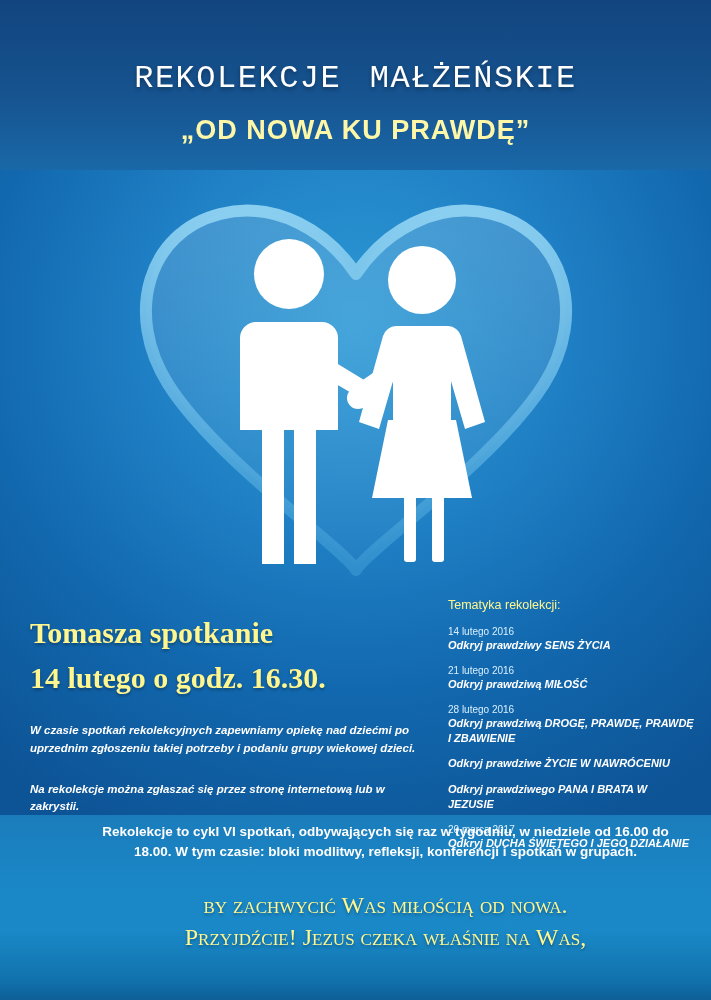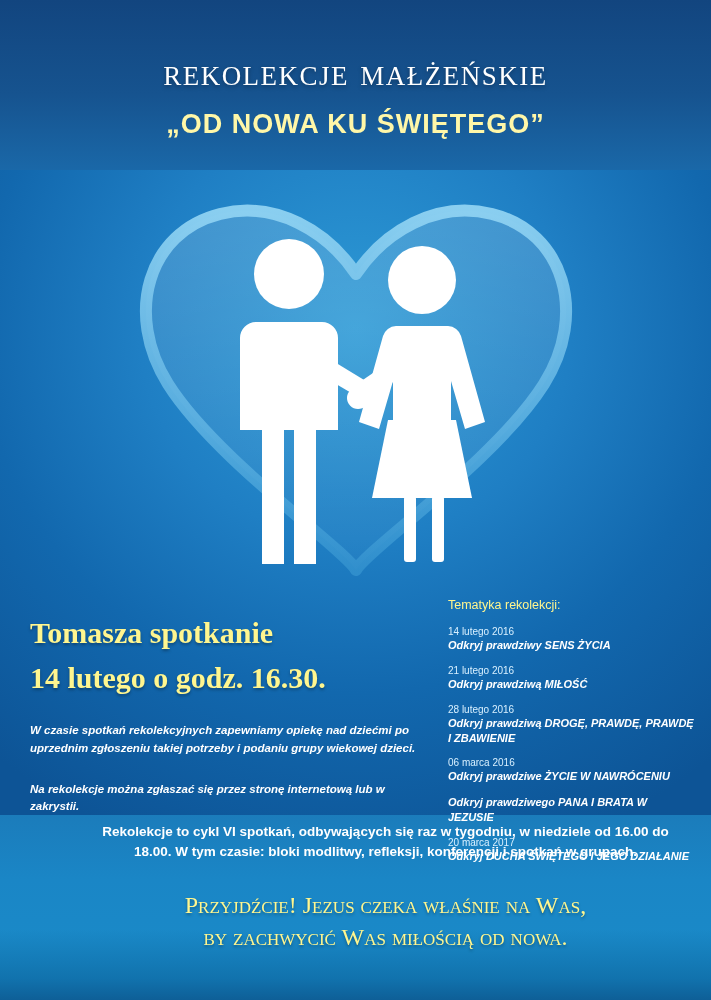--- a/index.html
+++ b/index.html
@@ -39,23 +39,23 @@
   }
 
   
   .header {
     position: absolute;
     top: 52px; left: 0; right: 0;
     text-align: center;
     z-index: 5;
   }
   .title {
-    font-family: Liberation Serif, serif;
-    color: #ffffff;
-    font-size: 39px;
+    font-family: Liberation Mono, monospace;
+    color: #ffffff;
+    font-size: 45px;
     letter-spacing: 1.5px;
     font-variant: small-caps;
     text-transform: lowercase;
     font-weight: normal;
     line-height: 1.05;
     text-shadow: 0 2px 4px rgba(0,0,0,.35);
     text-align: center;
   }
   .subtitle {
     margin-top: 16px;
@@ -167,21 +167,21 @@
 <body>
 
 <div class="poster">
 
   <div class="top-band"></div>
   <div class="bottom-band"></div>
   <div class="bottom-band2"></div>
 
   <div class="header">
     <div class="title">Rekolekcje Małżeńskie</div>
-    <div class="subtitle">„OD NOWA KU ŚWIĘTEGO”</div>
+    <div class="subtitle">„OD NOWA KU PRAWDĘ”</div>
   </div>
 
   <div class="art">
     <svg width="520" height="420" viewBox="0 0 520 420">
       <defs>
         <linearGradient id="heartStroke" x1="0" y1="0" x2="0" y2="1">
           <stop offset="0%" stop-color="#8fd2f2" stop-opacity="0.95"></stop>
           <stop offset="60%" stop-color="#63b6e4" stop-opacity="0.8"></stop>
           <stop offset="100%" stop-color="#3f9ed6" stop-opacity="0.55"></stop>
         </linearGradient>
@@ -238,33 +238,32 @@
     </div>
     <div class="sched-item">
       <div class="sched-date">21 lutego 2016</div>
       <div class="sched-desc">Odkryj prawdziwą MIŁOŚĆ</div>
     </div>
     <div class="sched-item">
       <div class="sched-date">28 lutego 2016</div>
       <div class="sched-desc">Odkryj prawdziwą DROGĘ, PRAWDĘ, PRAWDĘ I ZBAWIENIE</div>
     </div>
     <div class="sched-item">
-      <div class="sched-date">06 marca 2016</div>
       <div class="sched-desc">Odkryj prawdziwe ŻYCIE W NAWRÓCENIU</div>
     </div>
     <div class="sched-item">
       <div class="sched-desc">Odkryj prawdziwego PANA I BRATA W JEZUSIE</div>
     </div>
     <div class="sched-item">
       <div class="sched-date">20 marca 2017</div>
       <div class="sched-desc">Odkryj DUCHA ŚWIĘTEGO I JEGO DZIAŁANIE</div>
     </div>
   </div>
 
   <div class="bottom-text">
     <div class="para">Rekolekcje to cykl VI spotkań, odbywających się raz w tygodniu, w niedziele od 16.00 do 18.00. W tym czasie: bloki modlitwy, refleksji, konferencji i spotkań w grupach.</div>
     <div class="closing">
+      <div>by zachwycić Was miłością od nowa.</div>
       <div>Przyjdźcie! Jezus czeka właśnie na Was,</div>
-      <div>by zachwycić Was miłością od nowa.</div>
     </div>
   </div>
 
 </div>
 
 </body></html>

